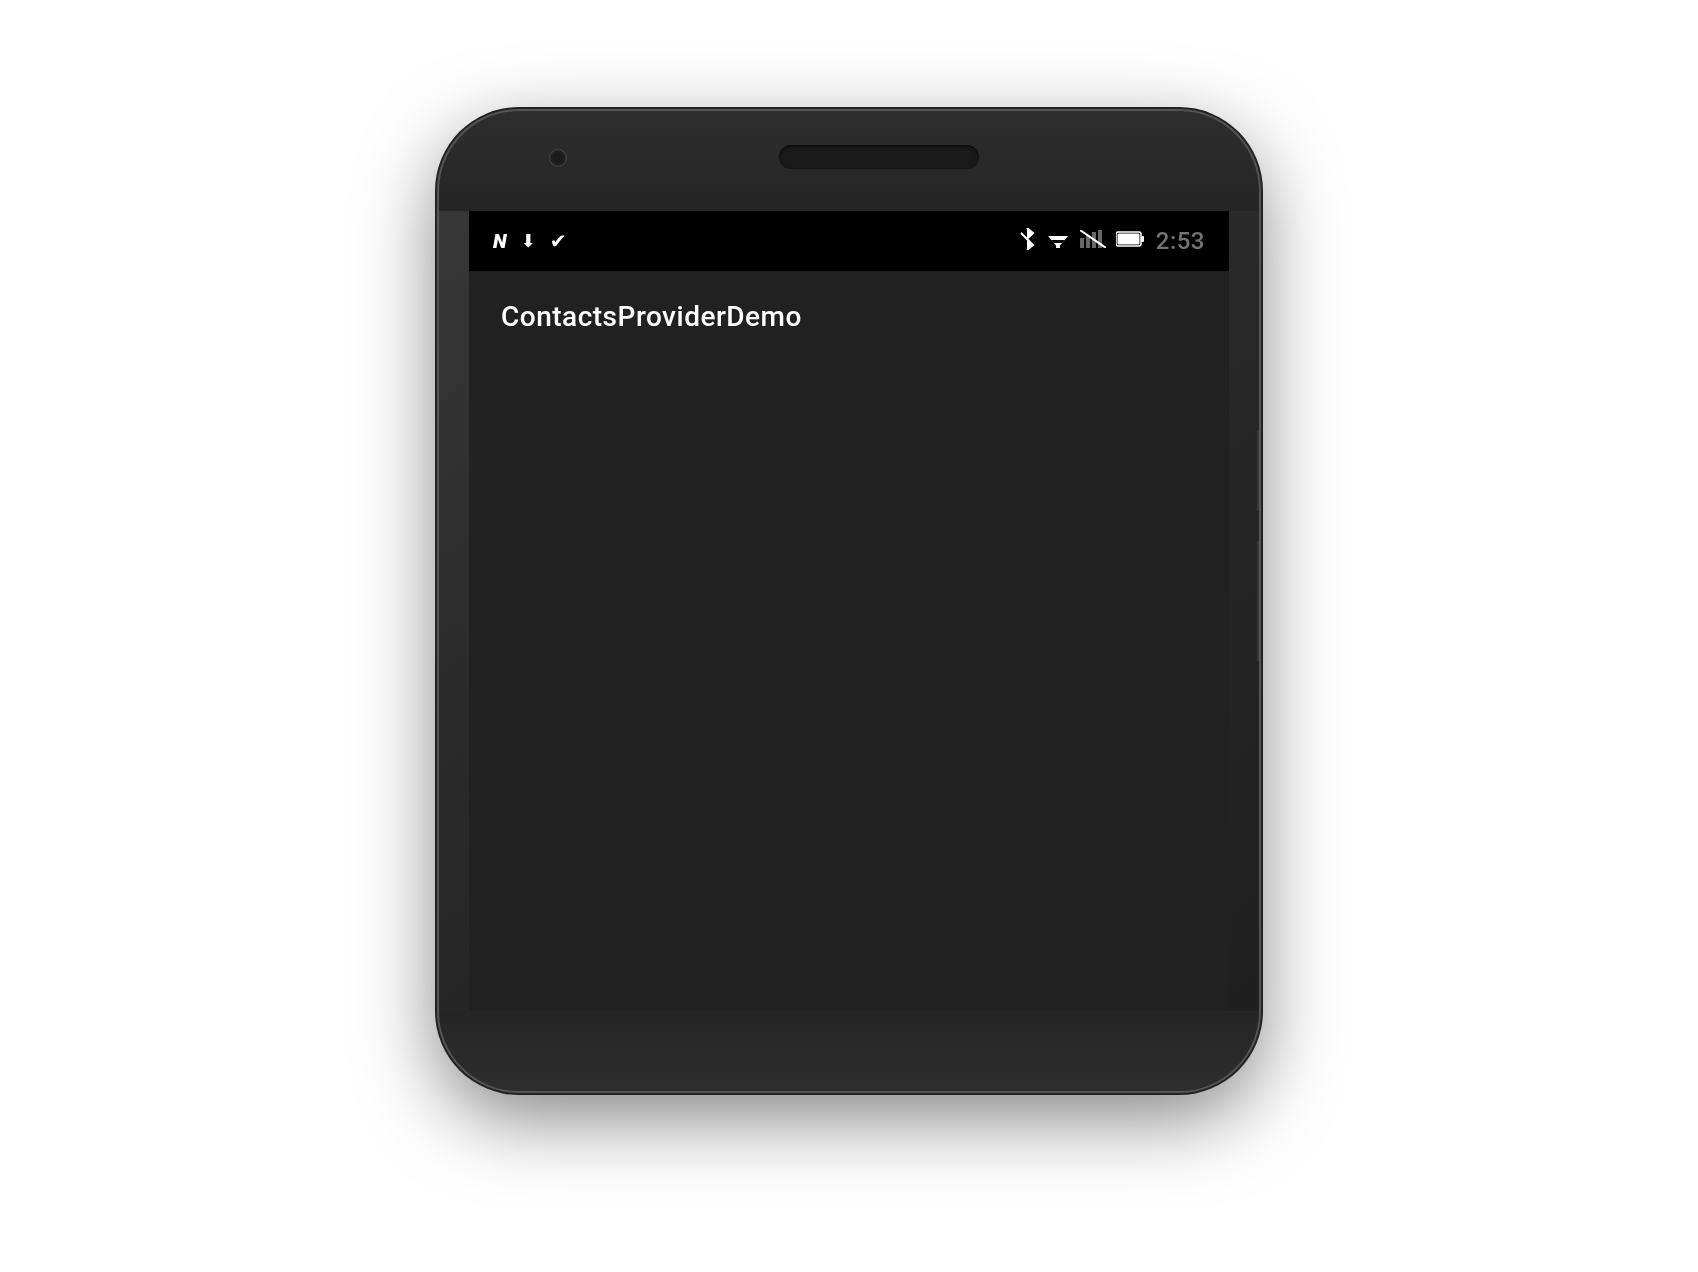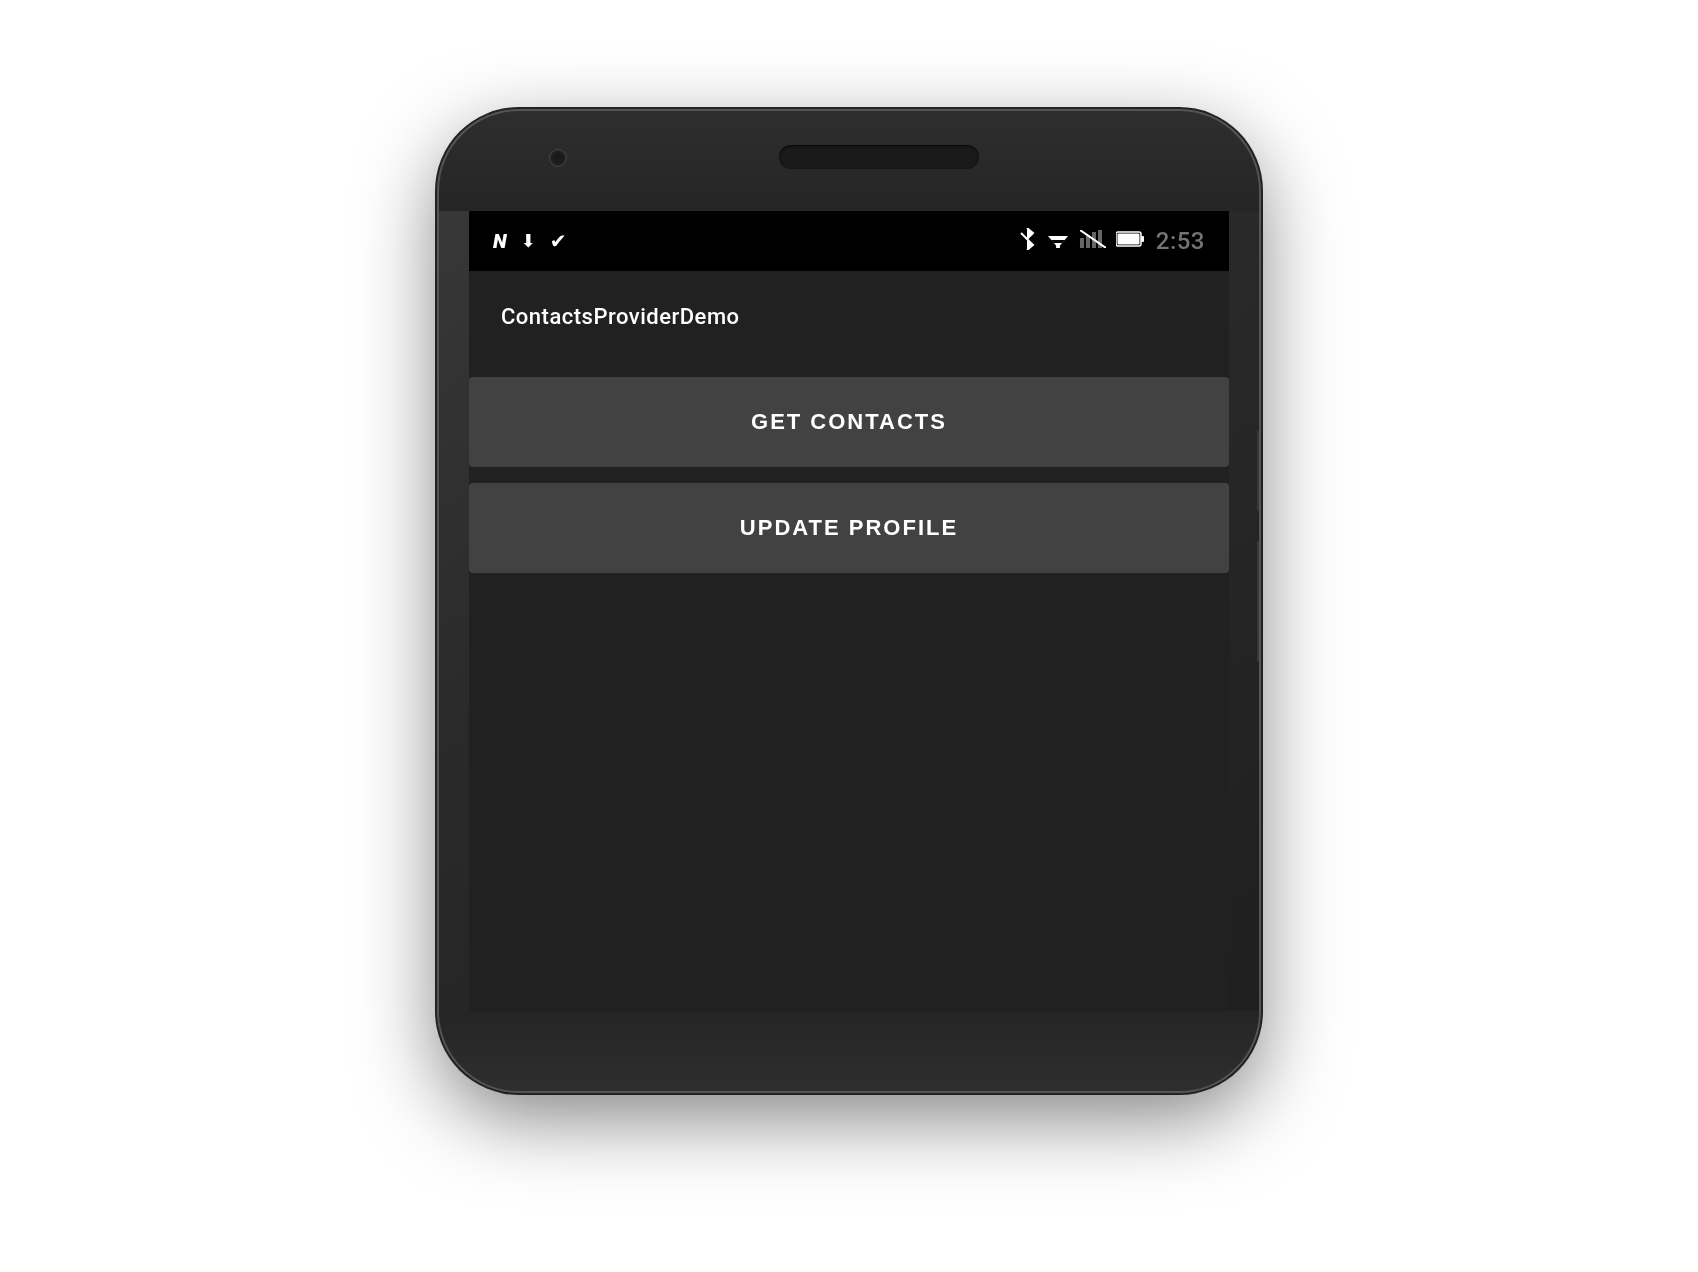--- a/index.html
+++ b/index.html
@@ -145,21 +145,21 @@
       height: 90px;
       background: #212121;
       display: flex;
       align-items: center;
       padding: 0 32px;
       flex-shrink: 0;
     }
 
     .app-title {
       color: #ffffff;
-      font-size: 22px;
+      font-size: 28px;
       font-weight: 500;
       letter-spacing: 0.5px;
     }
 
     .buttons-area {
       padding: 16px 0;
       display: flex;
       flex-direction: column;
       gap: 0;
     }
@@ -278,24 +278,20 @@
             <span class="status-icon status-time">2:53</span>
           </div>
         </div>
 
         <div class="app-content">
 
           <div class="app-toolbar">
             <span class="app-title">ContactsProviderDemo</span>
           </div>
 
-          <div class="buttons-area">
-            <button class="action-button">GET CONTACTS</button>
-            <button class="action-button">UPDATE PROFILE</button>
-          </div>
 
         </div>
       </div>
 
       <div class="phone-bottom">
       </div>
 
     </div>
   </div>
 </div>

